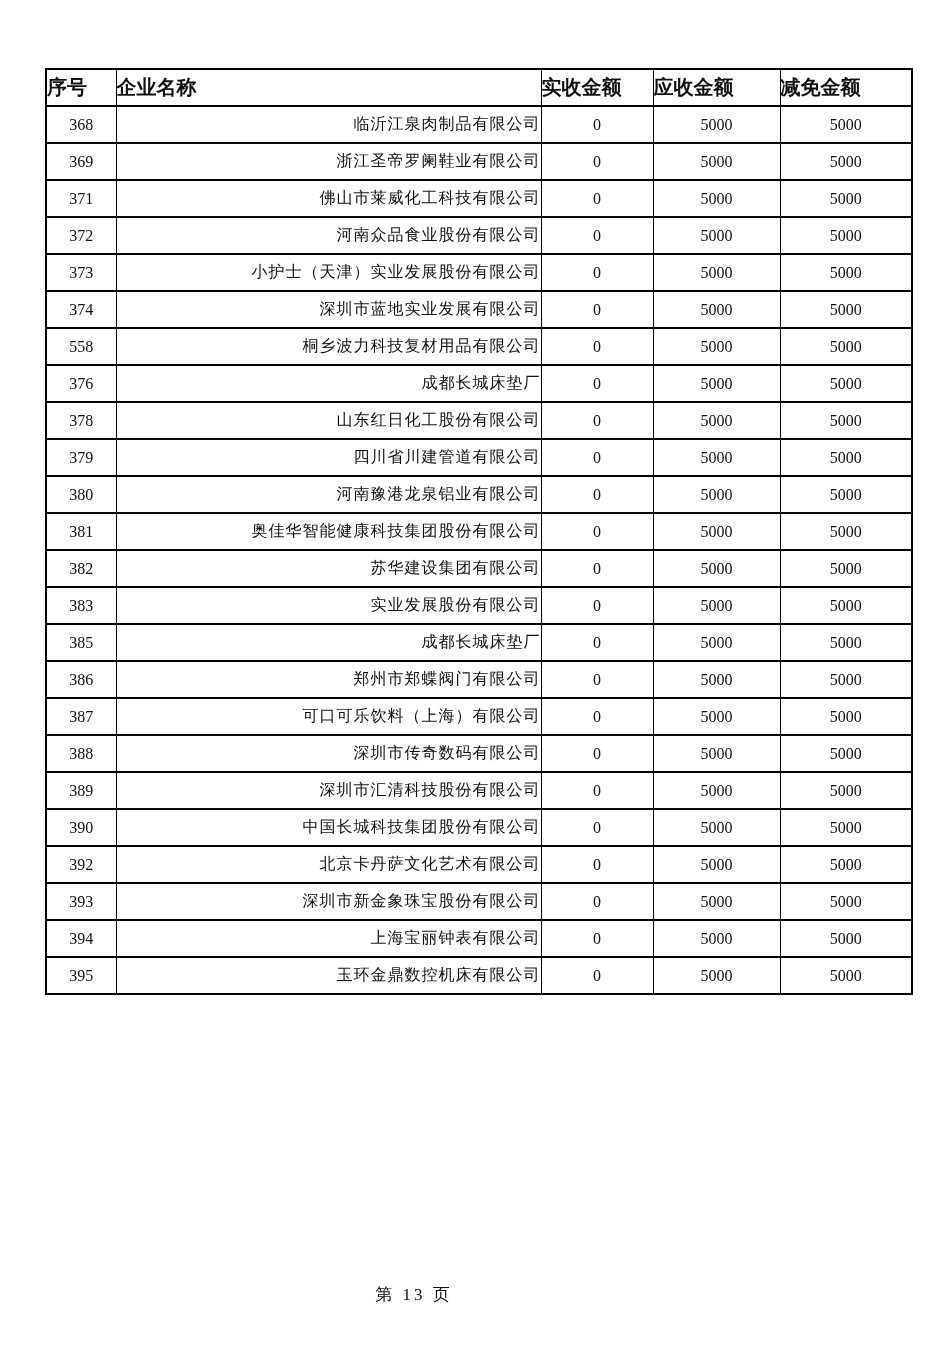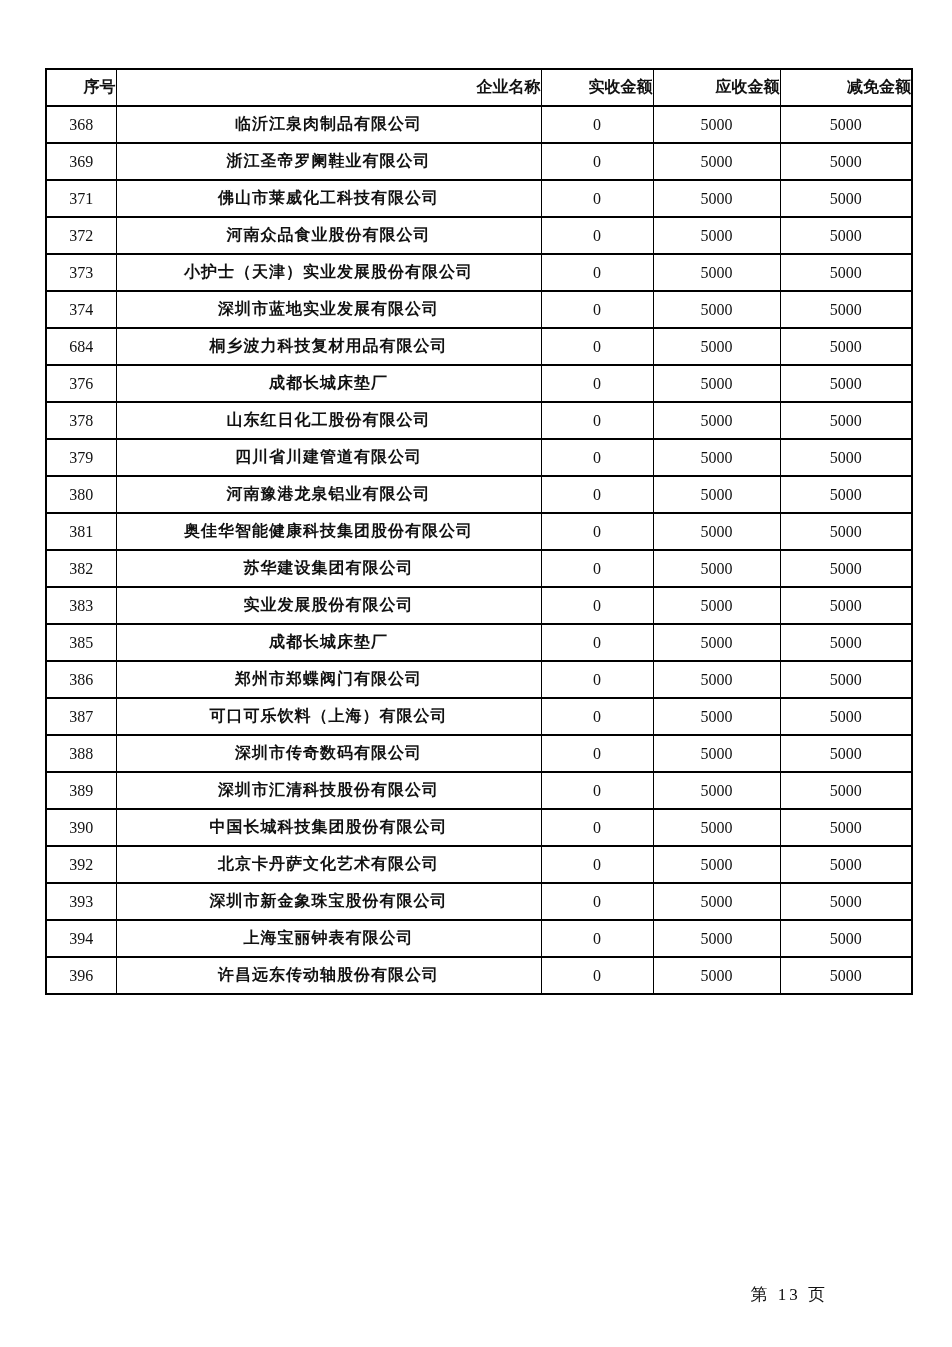--- a/index.html
+++ b/index.html
@@ -34,48 +34,47 @@
     padding: 0;
     overflow: hidden;
     white-space: nowrap;
   }
   table.fee-table {
     border: 2px solid #000;
   }
   table.fee-table th {
     font-family: "Liberation Sans", "DejaVu Sans", sans-serif;
     font-weight: 700;
-    font-size: 16px;
-    text-align: right;
+    font-size: 20px;
+    text-align: left;
     vertical-align: middle;
   }
   table.fee-table td {
     font-size: 16px;
     vertical-align: middle;
   }
   .col-no     { width: 70px;  }
   .col-name   { width: 425px; }
   .col-paid   { width: 112px; }
   .col-due    { width: 127px; }
   .col-waived { width: 132px; }
   td.cell-no, td.cell-paid, td.cell-due, td.cell-waived {
     text-align: center;
   }
   td.cell-name {
-    text-align: center;
+    text-align: right;
     padding-left: 6px;
     letter-spacing: 1px;
-    font-weight: bold;
   }
   .page-footer {
     position: absolute;
     left: 0;
     top: 1283px;
     width: 828px;
-    text-align: right;
+    text-align: center;
     font-size: 17px;
     letter-spacing: 3px;
   }
 </style>
 </head>
 <body>
 
 <div class="page">
 
   <table class="fee-table">
@@ -132,21 +131,21 @@
           <td class="cell-waived">5000</td>
         </tr>
         <tr>
           <td class="cell-no">374</td>
           <td class="cell-name">深圳市蓝地实业发展有限公司</td>
           <td class="cell-paid">0</td>
           <td class="cell-due">5000</td>
           <td class="cell-waived">5000</td>
         </tr>
         <tr>
-          <td class="cell-no">684</td>
+          <td class="cell-no">558</td>
           <td class="cell-name">桐乡波力科技复材用品有限公司</td>
           <td class="cell-paid">0</td>
           <td class="cell-due">5000</td>
           <td class="cell-waived">5000</td>
         </tr>
         <tr>
           <td class="cell-no">376</td>
           <td class="cell-name">成都长城床垫厂</td>
           <td class="cell-paid">0</td>
           <td class="cell-due">5000</td>
@@ -251,22 +250,22 @@
           <td class="cell-waived">5000</td>
         </tr>
         <tr>
           <td class="cell-no">394</td>
           <td class="cell-name">上海宝丽钟表有限公司</td>
           <td class="cell-paid">0</td>
           <td class="cell-due">5000</td>
           <td class="cell-waived">5000</td>
         </tr>
         <tr>
-          <td class="cell-no">396</td>
-          <td class="cell-name">许昌远东传动轴股份有限公司</td>
+          <td class="cell-no">395</td>
+          <td class="cell-name">玉环金鼎数控机床有限公司</td>
           <td class="cell-paid">0</td>
           <td class="cell-due">5000</td>
           <td class="cell-waived">5000</td>
         </tr>
       </tbody>
   </table>
 
   <div class="page-footer">第 13 页</div>
 
 </div>

